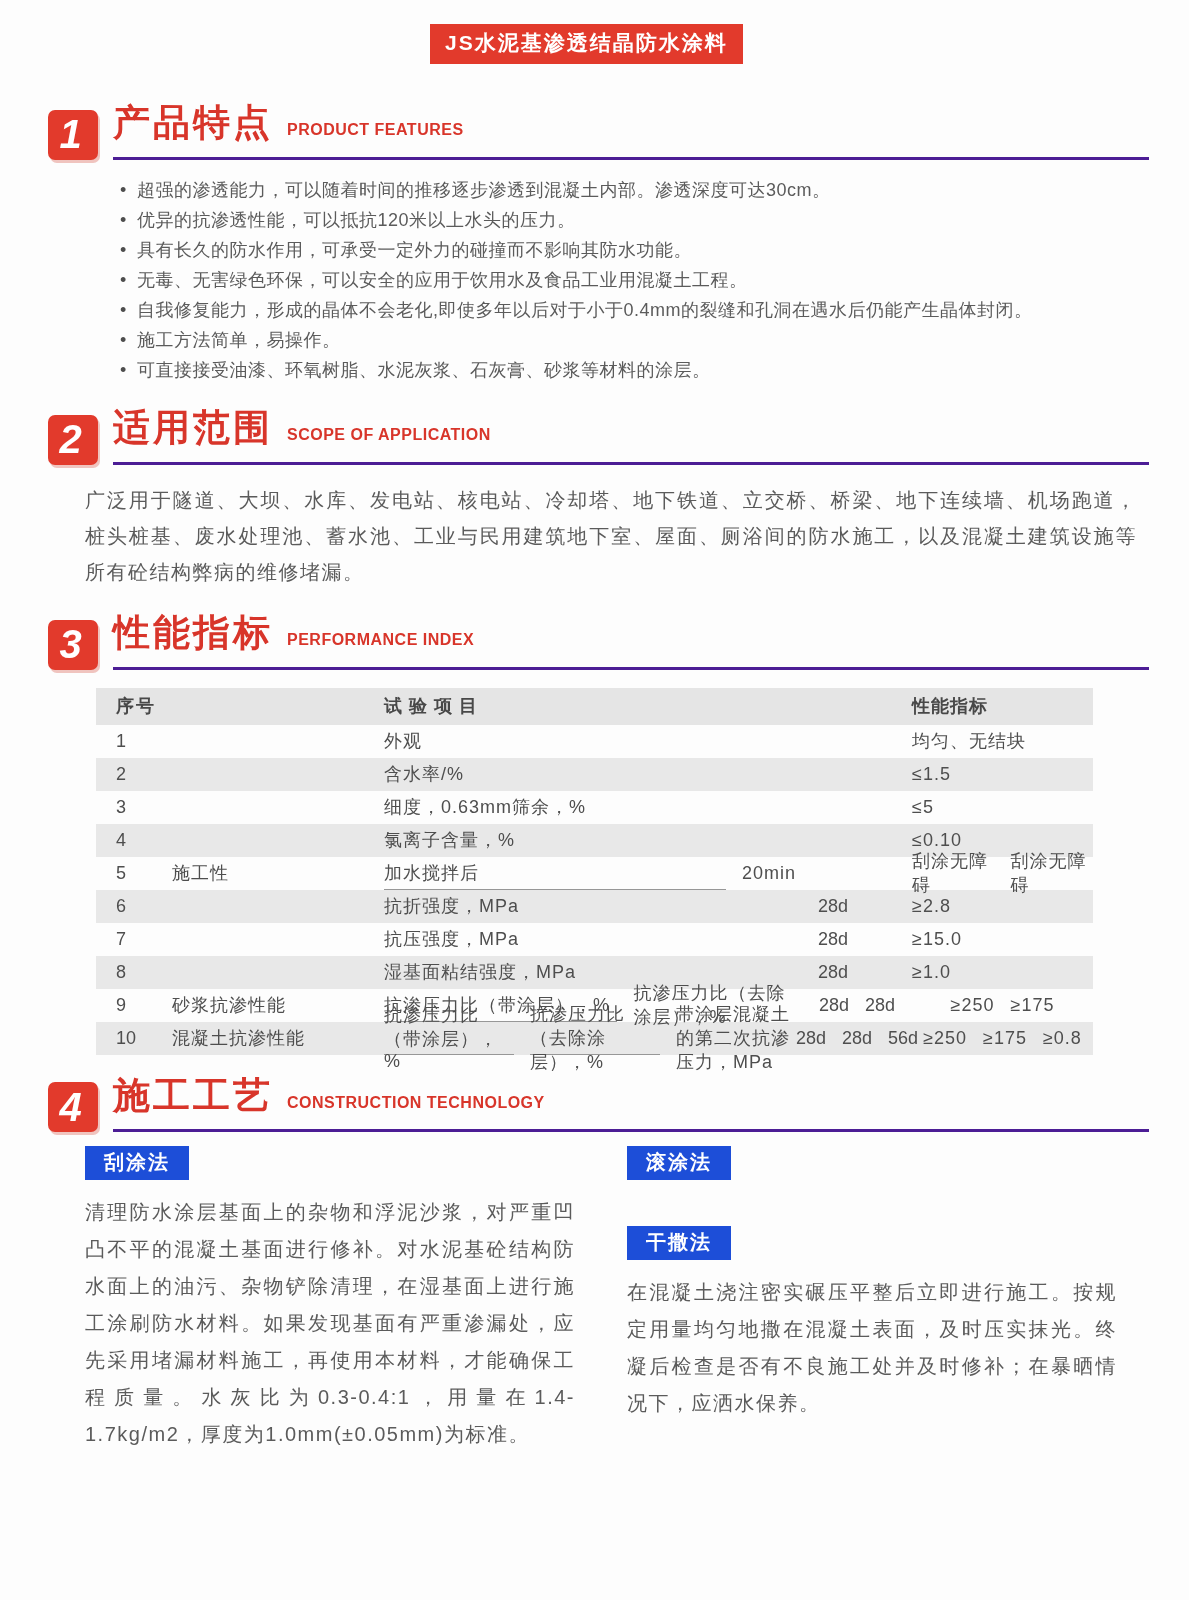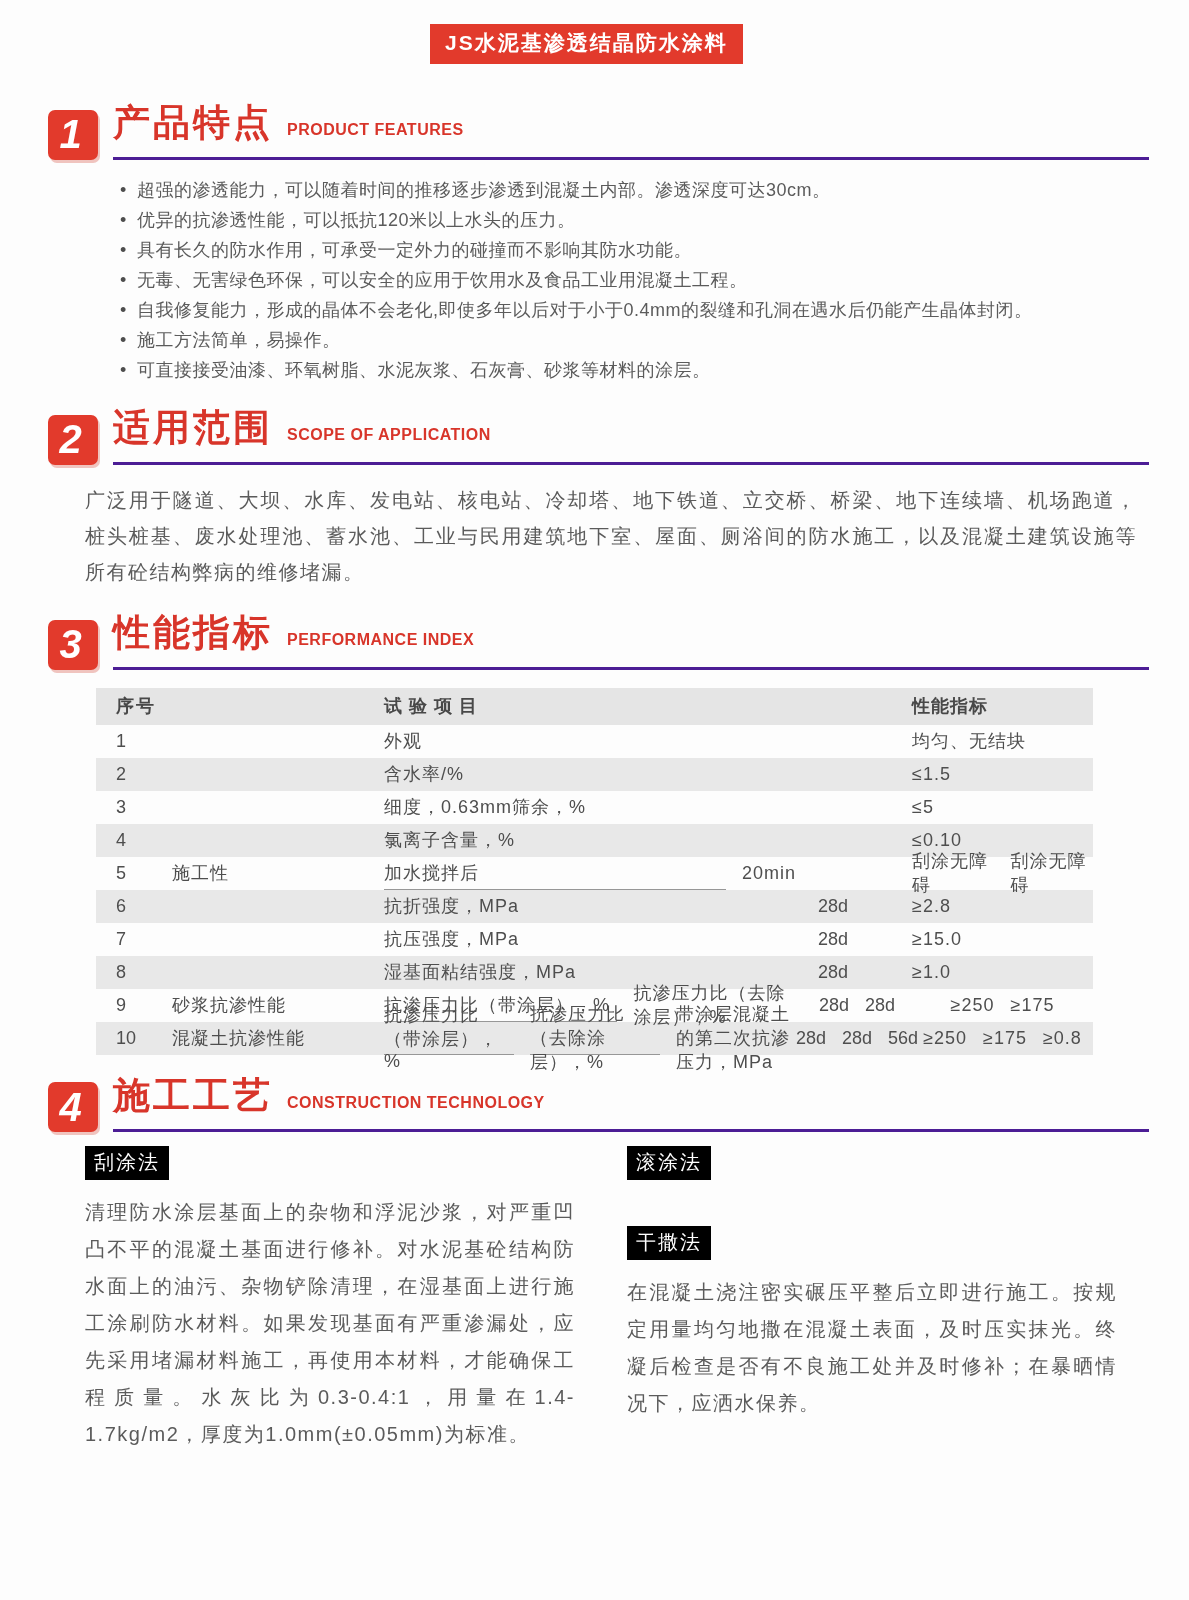--- a/index.html
+++ b/index.html
@@ -127,26 +127,26 @@
 
   
   .methods {
     display: flex;
     gap: 52px;
     margin: 14px 72px 0 85px;
   }
   .method-col { flex: 1; min-width: 0; }
   .badge {
     display: inline-block;
-    background: #000000;
+    background: #1d4ed8;
     color: #fff;
     font-size: 20px;
-    font-weight: normal;
+    font-weight: bold;
     letter-spacing: 2px;
-    padding: 3px 9px 4px;
+    padding: 3px 19px 4px;
   }
   .method-text {
     margin-top: 14px;
     font-size: 20px;
     line-height: 37px;
     letter-spacing: 1.5px;
     text-align: justify;
   }
   .method-gap { height: 46px; }
 

